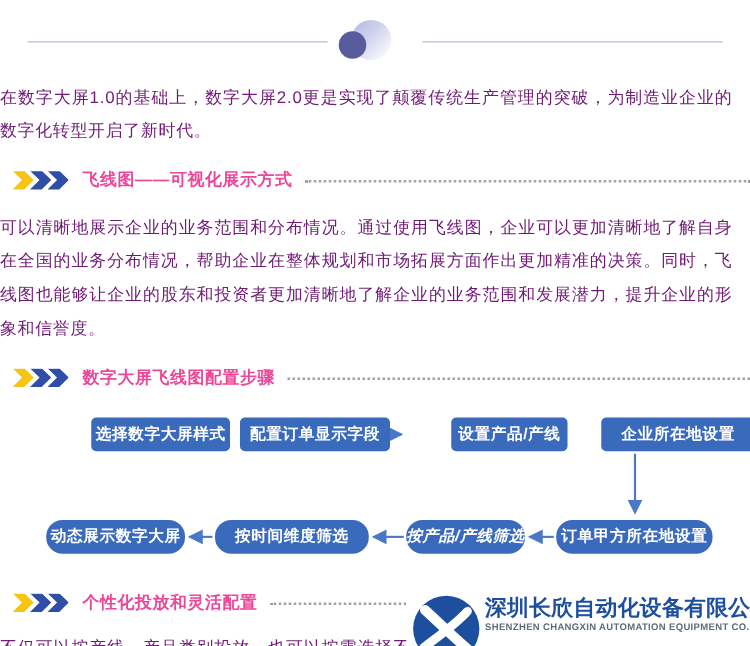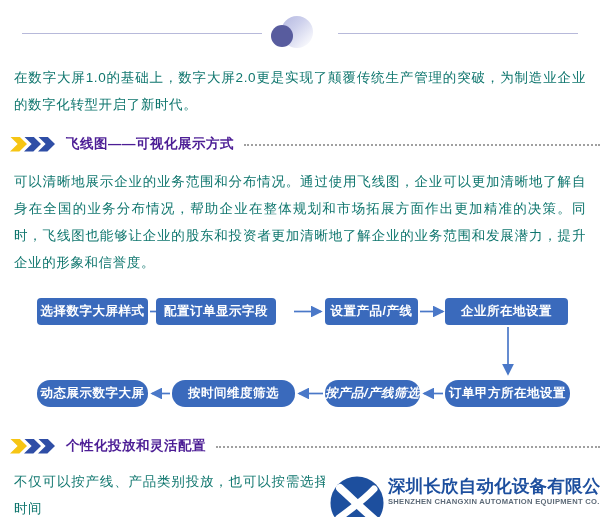--- a/index.html
+++ b/index.html
@@ -23,53 +23,53 @@
     background: linear-gradient(135deg, #b3b7e0 0%, #cdd0ec 40%, #ffffff 95%);
   }
   .deco .circle-dark {
     position: absolute; left: 0; top: 9px;
     width: 22px; height: 22px; border-radius: 50%;
     background: #585c9e;
   }
 
   
   .para {
-    margin: 14px 14px 0 14px;
+    margin: 14px 14px 0 0;
     font-size: 13.5px; line-height: 27px;
-    color: #0f766e; letter-spacing: 0.6px;
+    color: #701a75; letter-spacing: 0.6px;
     text-align: justify;
   }
 
   
   .sec-head { display: flex; align-items: center; margin: 16px 0 0 10px; height: 20px; }
   .chevrons { display: flex; align-items: center; }
   .chev {
     width: 17px; height: 15px; margin-right: -3px;
     clip-path: polygon(0 0, 55% 0, 100% 50%, 55% 100%, 0 100%, 45% 50%);
   }
   .chev.c1 { background: #f6c514; }
   .chev.c2 { background: #2f4ea6; }
   .chev.c3 { background: #2f4ea6; }
   .sec-title {
-    font-size: 13.5px; font-weight: bold; color: #4c1d95;
+    font-size: 13.5px; font-weight: bold; color: #ec4899;
     margin: 0 10px 0 14px; letter-spacing: 0.5px; white-space: nowrap;
   }
   .dotline { flex: 1; height: 0; border-top: 2px dotted #a0a0a0; margin-top: 2px; }
 
   
   .flow { position: relative; height: 130px; margin-top: 14px; }
   .flow svg.connectors { position: absolute; left: 0; top: 0; width: 600px; height: 130px; }
   .fbox {
     position: absolute; height: 27px; border-radius: 4px;
     background: #3a6abc; color: #ffffff;
     font-size: 12.5px; font-weight: bold; letter-spacing: 0.5px;
     display: flex; align-items: center; justify-content: center;
     white-space: nowrap;
   }
-  .r1 { top: 8px; }  .r2 { top: 90px; border-radius: 13px; }
+  .r1 { top: 8px; margin-left: 36px; }  .r2 { top: 90px; border-radius: 13px; }
   .b11 { left: 37px;  width: 111px; }
   .b12 { left: 156px; width: 120px; }
   .b13 { left: 325px; width: 93px;  }
   .b14 { left: 445px; width: 123px; }
   .b21 { left: 37px;  width: 111px; }
   .b22 { left: 172px; width: 123px; }
   .b23 { left: 325px; width: 95px; font-style: italic;  }
   .b24 { left: 445px; width: 125px; }
 
   
@@ -112,20 +112,29 @@
       <span class="chev c1"></span>
       <span class="chev c2"></span>
       <span class="chev c3"></span>
     </span>
     <span class="sec-title">飞线图——可视化展示方式</span>
     <span class="dotline"></span>
   </div>
 
   <p class="para">可以清晰地展示企业的业务范围和分布情况。通过使用飞线图，企业可以更加清晰地了解自身在全国的业务分布情况，帮助企业在整体规划和市场拓展方面作出更加精准的决策。同时，飞线图也能够让企业的股东和投资者更加清晰地了解企业的业务范围和发展潜力，提升企业的形象和信誉度。</p>
 
+  <div class="sec-head">
+    <span class="chevrons">
+      <span class="chev c1"></span>
+      <span class="chev c2"></span>
+      <span class="chev c3"></span>
+    </span>
+    <span class="sec-title">数字大屏飞线图配置步骤</span>
+    <span class="dotline"></span>
+  </div>
 
   <div class="flow">
     <svg class="connectors" viewBox="0 0 600 130">
       <defs>
         <marker id="arr" markerWidth="7" markerHeight="7" refX="6" refY="3.5" orient="auto">
           <path d="M0,0 L7,3.5 L0,7 Z" fill="#4a78c8"></path>
         </marker>
       </defs>
       <line x1="150" y1="21.5" x2="168" y2="21.5" stroke="#4a78c8" stroke-width="1.7" marker-end="url(#arr)"></line>
       <line x1="294" y1="21.5" x2="321" y2="21.5" stroke="#4a78c8" stroke-width="1.7" marker-end="url(#arr)"></line>

